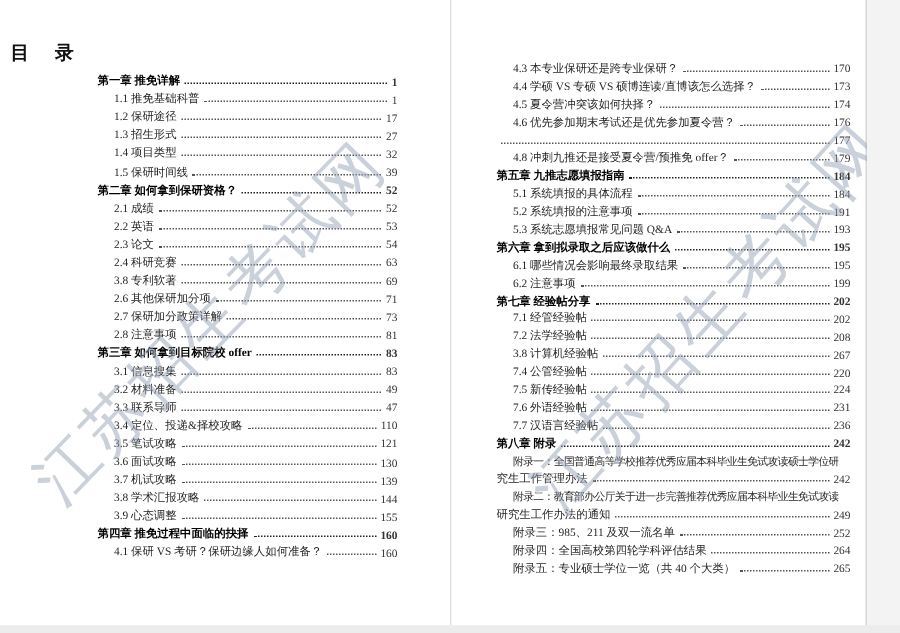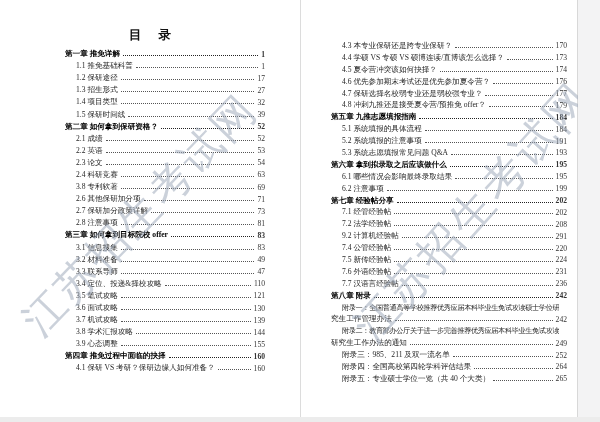--- a/index.html
+++ b/index.html
@@ -10,21 +10,21 @@
   .page{position:absolute;top:0;height:417px;background:#ffffff;overflow:hidden;}
   .page-left{left:0;width:300px;border-right:1px solid #dcdcdc;}
   .page-right{left:301px;width:277px;}
   .gutter-right{
     position:absolute;top:0;right:0;width:22px;height:417px;
     background:#f3f3f4;border-left:1px solid #d8d8d8;
   }
   .bottom-strip{position:absolute;left:0;bottom:0;width:600px;height:5px;background:#ececec;}
 
   .toc-title{
-    margin:27px 0 4px 0;text-align:center;font-size:12.5px;font-weight:bold;
+    margin:27px 0 4px 0;text-align:left;font-size:12.5px;font-weight:bold;
     letter-spacing:7px;text-indent:7px;color:#111;
   }
   .toc{position:relative;z-index:1;}
   .toc-l{padding:0 35px 0 33px;margin-left:32px;}
   .toc-r{padding:40px 11px 0 30px;}
 
   .row{display:flex;align-items:center;height:12.1px;font-size:7.6px;color:#1f1f1f;white-space:nowrap;}
   .toc-r .row{height:11.9px;}
   .row .label{white-space:nowrap;overflow:hidden;}
   .row.t-c{font-weight:bold;color:#000;}
@@ -207,21 +207,20 @@
           <span class="label">4.5 夏令营冲突该如何抉择？</span>
           <span class="dots"></span>
           <span class="pno">174</span>
         </div>
         <div class="row t-i">
           <span class="label">4.6 优先参加期末考试还是优先参加夏令营？</span>
           <span class="dots"></span>
           <span class="pno">176</span>
         </div>
         <div class="row t-i">
-          <span class="label">4.7 保研选择名校弱专业还是弱校强专业？</span>
           <span class="dots"></span>
           <span class="pno">177</span>
         </div>
         <div class="row t-i">
           <span class="label">4.8 冲刺九推还是接受夏令营/预推免 offer？</span>
           <span class="dots"></span>
           <span class="pno">179</span>
         </div>
         <div class="row t-c">
           <span class="label">第五章 九推志愿填报指南</span>
@@ -267,23 +266,23 @@
           <span class="label">7.1 经管经验帖</span>
           <span class="dots"></span>
           <span class="pno">202</span>
         </div>
         <div class="row t-i">
           <span class="label">7.2 法学经验帖</span>
           <span class="dots"></span>
           <span class="pno">208</span>
         </div>
         <div class="row t-i">
-          <span class="label">9.2 计算机经验帖</span>
-          <span class="dots"></span>
-          <span class="pno">291</span>
+          <span class="label">3.8 计算机经验帖</span>
+          <span class="dots"></span>
+          <span class="pno">267</span>
         </div>
         <div class="row t-i">
           <span class="label">7.4 公管经验帖</span>
           <span class="dots"></span>
           <span class="pno">220</span>
         </div>
         <div class="row t-i">
           <span class="label">7.5 新传经验帖</span>
           <span class="dots"></span>
           <span class="pno">224</span>

